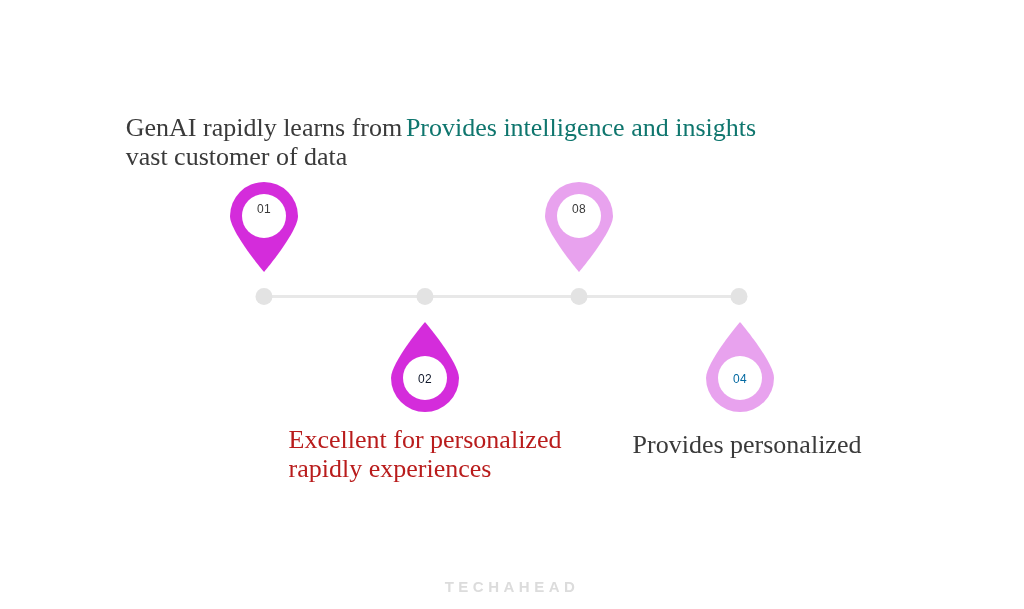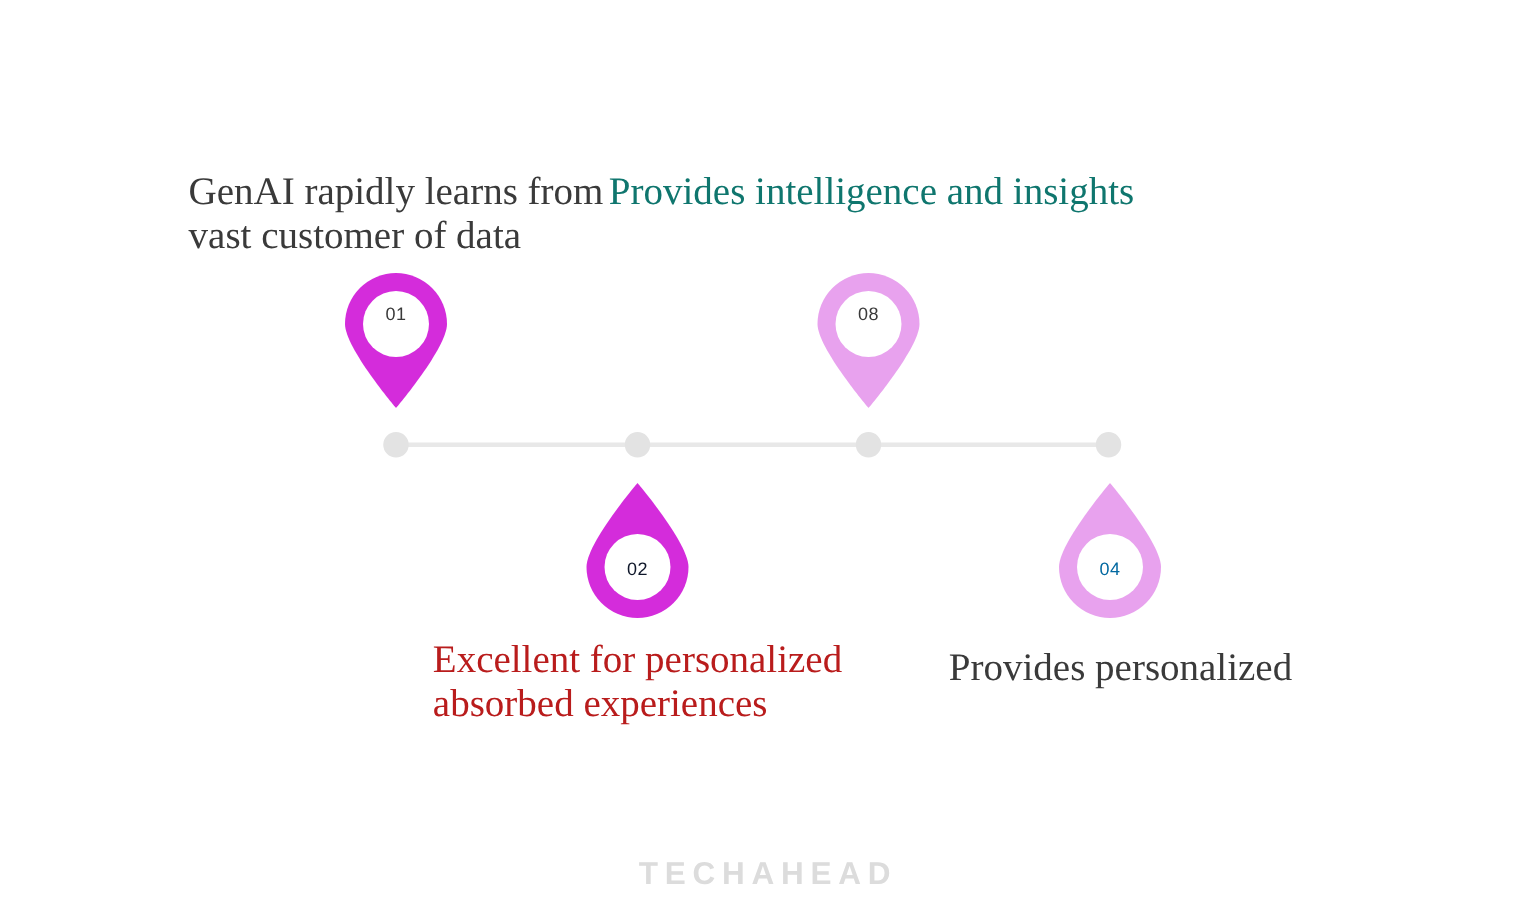--- a/index.html
+++ b/index.html
@@ -78,21 +78,21 @@
     transform: translateX(-50%);
   }
   .caption .line { display: block; white-space: nowrap; }
 
   
   .watermark {
     position: absolute;
     left: 50%;
     transform: translateX(-50%);
     bottom: 14px;
-    font-size: 21px;
+    font-size: 15px;
     letter-spacing: 4.5px;
     color: #dcdcdc;
     font-weight: bold;
     font-family: "Liberation Sans", sans-serif;
   }
 </style>
 </head>
 <body>
 
 <div id="infographic">
@@ -137,21 +137,21 @@
       </div>
     </div>
 
   <div id="captions">
       <div class="caption" style="left: 264px; top: 113px; color: rgb(58, 58, 58);">
         <span class="line">GenAI rapidly learns from</span>
         <span class="line">vast customer of data</span>
       </div>
       <div class="caption" style="left: 425px; top: 425px; color: #b91c1c;">
         <span class="line">Excellent for personalized</span>
-        <span class="line">absorbed experiences</span>
+        <span class="line">rapidly experiences</span>
       </div>
       <div class="caption" style="left: 581px; top: 113px; color: #0f766e;">
         <span class="line">Provides intelligence and insights</span>
       </div>
       <div class="caption" style="left: 747px; top: 430px; color: rgb(58, 58, 58);">
         <span class="line">Provides personalized</span>
       </div>
     </div>
 
   <div class="watermark">TECHAHEAD</div>

